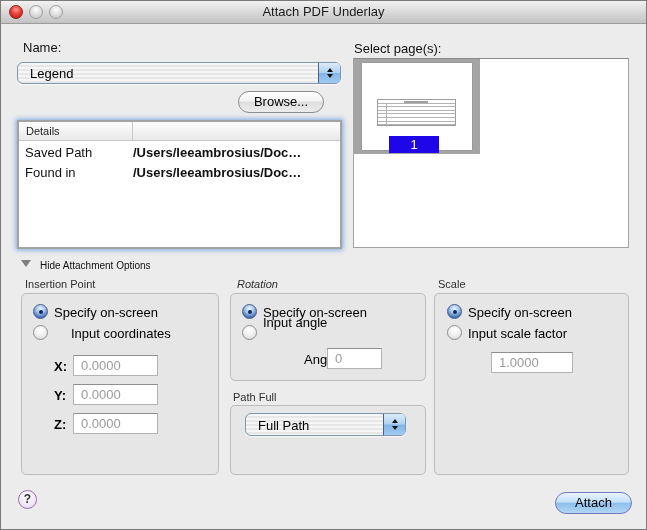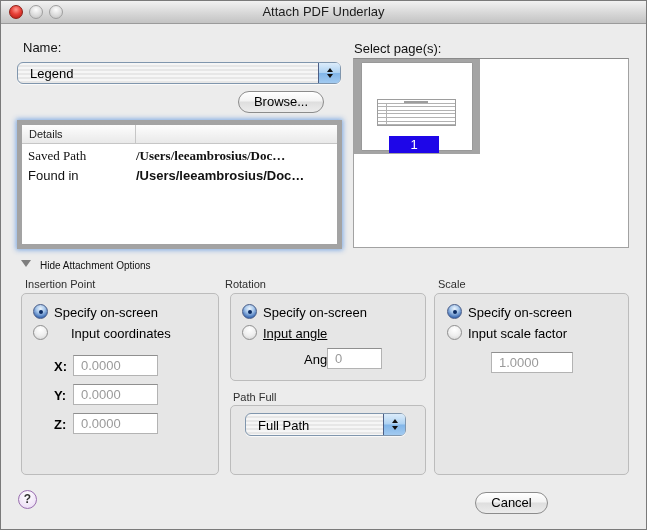--- a/index.html
+++ b/index.html
@@ -57,21 +57,21 @@
     font-size:13px;color:#000;text-align:center;line-height:20px;
     font-family:"Liberation Sans",sans-serif;cursor:default;
   }
   .pushbtn.default{
     background:linear-gradient(#e9f4fd,#c3e0f7 45%,#8fc0ec 52%,#b0d5f4);
     border:1px solid #7379bd;
   }
   
   .dtable{
     position:absolute;background:#fff;box-sizing:border-box;
-    border:5px solid #a3a3a3;
+    border:2px solid #a3a3a3;
     box-shadow:0 0 5px 1px rgba(110,160,225,.9);
   }
   .dtable .thead{
     position:absolute;left:0;right:0;top:0;height:18px;
     background:linear-gradient(#fdfdfd,#e9e9e9);
     border-bottom:1px solid #c6c6c6;font-size:11px;color:#222;
   }
   .dtable .thead .c1{position:absolute;left:7px;top:3px;}
   .dtable .thead .div{position:absolute;left:113px;top:0;bottom:0;width:1px;background:#c6c6c6;}
   .trow{position:absolute;left:0;right:0;height:20px;font-size:13px;}
@@ -158,21 +158,21 @@
         <span class="dn"></span>
       </span>
   </div>
   <div class="pushbtn" style="left:237px;top:90px;width:86px;">Browse...</div>
 
   <div class="dtable" style="left:16px;top:119px;width:325px;height:129px;">
     <div class="thead">
       <span class="c1">Details</span>
       <span class="div"></span>
     </div>
-    <div class="trow" style="top:20px;font-family:Liberation Serif, serif;">
+    <div class="trow" style="top:20px;">
       <span class="k">Saved Path</span>
       <span class="v">/Users/leeambrosius/Doc…</span>
     </div>
     <div class="trow" style="top:40px;">
       <span class="k">Found in</span>
       <span class="v">/Users/leeambrosius/Doc…</span>
     </div>
   </div>
 
   <div class="lbl" style="left:353px;top:40px;">Select page(s):</div>
@@ -195,26 +195,26 @@
   <span class="rlabel" style="left:53px;top:304px;">Specify on-screen</span>
   <span class="radio off" style="left:32px;top:324px;"></span>
   <span class="rlabel" style="left:70px;top:325px;">Input coordinates</span>
   <span class="flabel" style="left:53px;top:358px;">X:</span>
   <input class="tfield" style="left: 72px; top: 354px; width: 85px;" readonly="" value="0.0000">
   <span class="flabel" style="left:53px;top:387px;">Y:</span>
   <input class="tfield" style="left: 72px; top: 383px; width: 85px;" readonly="" value="0.0000">
   <span class="flabel" style="left:53px;top:416px;">Z:</span>
   <input class="tfield" style="left: 72px; top: 412px; width: 85px;" readonly="" value="0.0000">
 
-  <div class="grouplbl" style="left:224px;top:277px;">Rotation</div>
+  <div class="grouplbl" style="left:236px;top:277px;font-style:italic;">Rotation</div>
   <div class="groupbox" style="left:229px;top:292px;width:196px;height:88px;"></div>
   <span class="radio on" style="left:241px;top:303px;"></span>
   <span class="rlabel" style="left:262px;top:304px;">Specify on-screen</span>
   <span class="radio off" style="left:241px;top:324px;"></span>
-  <span class="rlabel" style="left:262px;top:325px;text-decoration:underline;">Input angle</span>
+  <span class="rlabel" style="left:262px;top:314px;">Input angle</span>
   <span class="flabel norm" style="left:281px;top:351px;margin-left:22px;">Angle:</span>
   <input class="tfield" style="left: 326px; top: 347px; width: 55px;" readonly="" value="0">
 
   <div class="grouplbl" style="left:232px;top:390px;">Path Full</div>
   <div class="groupbox" style="left:229px;top:404px;width:196px;height:70px;"></div>
   <div class="combo" style="left:244px;top:412px;width:161px;height:23px;">
     <span class="val" style="top:4px;">Full Path</span>
     <span class="stepper">
         <span class="up"></span>
         <span class="dn"></span>
@@ -223,15 +223,15 @@
 
   <div class="grouplbl" style="left:437px;top:277px;">Scale</div>
   <div class="groupbox" style="left:433px;top:292px;width:195px;height:182px;"></div>
   <span class="radio on" style="left:446px;top:303px;"></span>
   <span class="rlabel" style="left:467px;top:304px;">Specify on-screen</span>
   <span class="radio off" style="left:446px;top:324px;"></span>
   <span class="rlabel" style="left:467px;top:325px;">Input scale factor</span>
   <input class="tfield" style="left: 490px; top: 351px; width: 82px;" readonly="" value="1.0000">
 
   <div class="helpbtn" style="left:17px;top:489px;">?</div>
-  <div class="pushbtn" style="left:474px;top:491px;width:73px;">Cancel</div>
+  <div class="pushbtn default" style="left:554px;top:491px;width:77px;">Attach</div>
 
 </div>
 
 </body></html>

